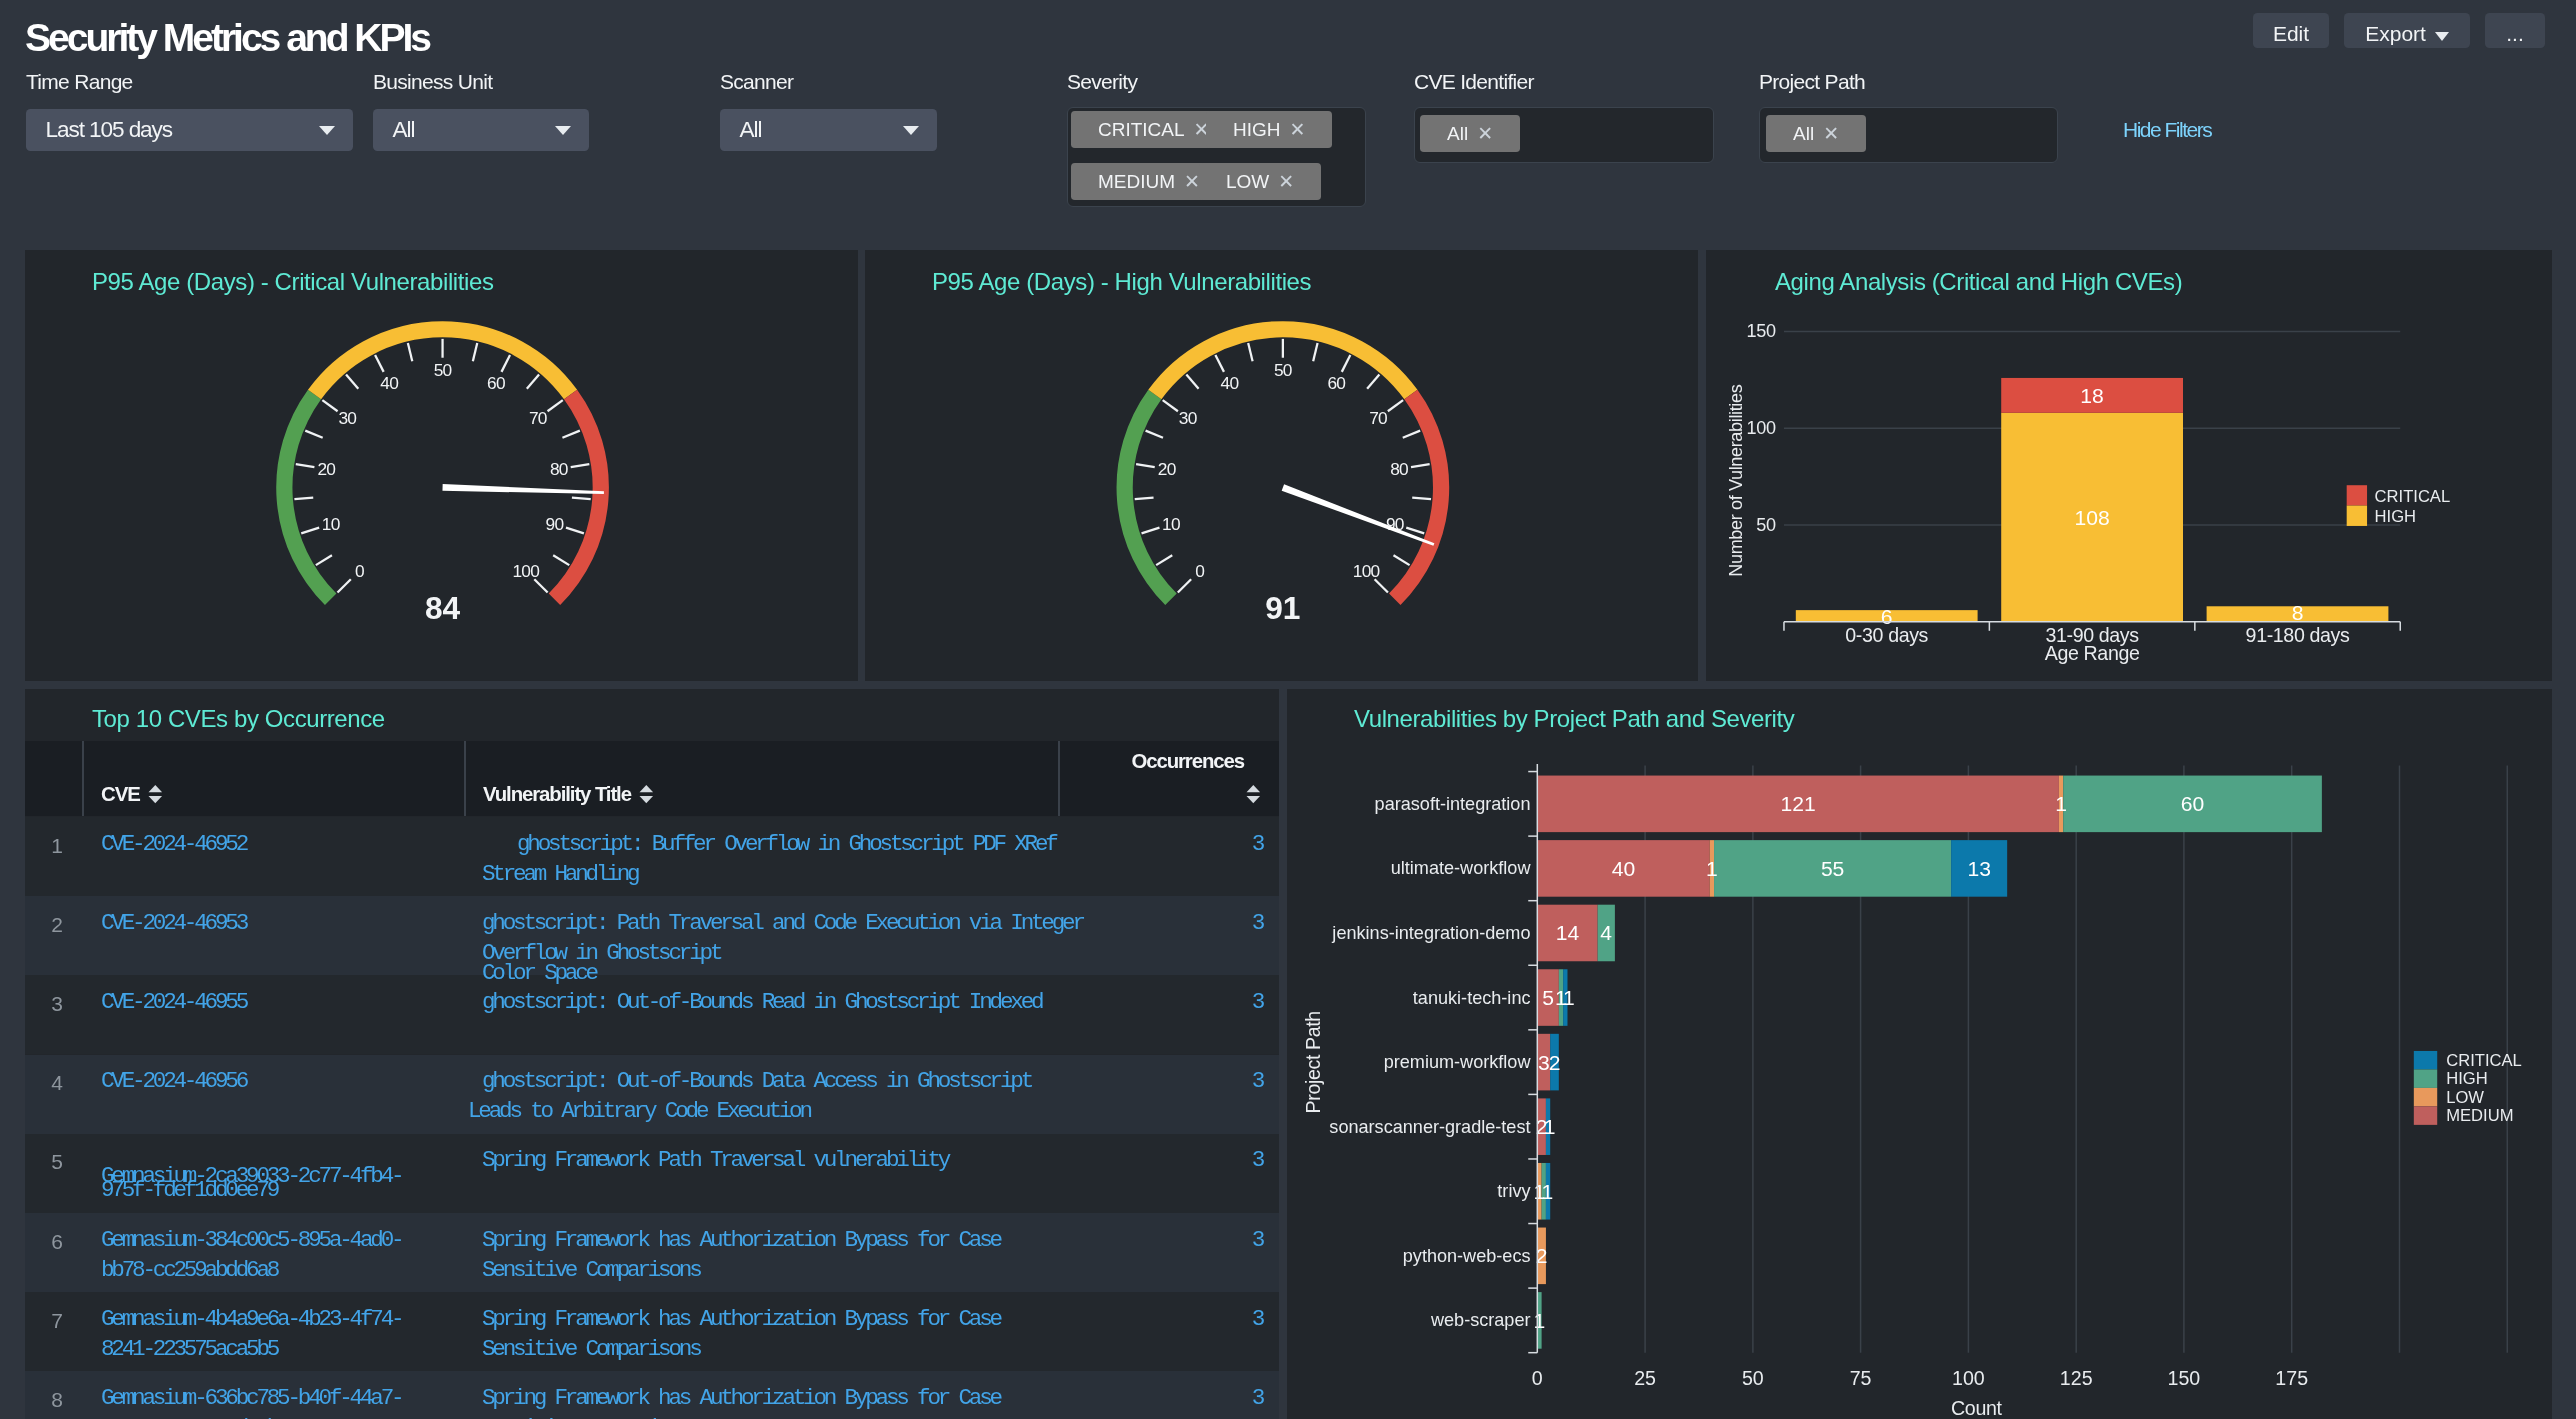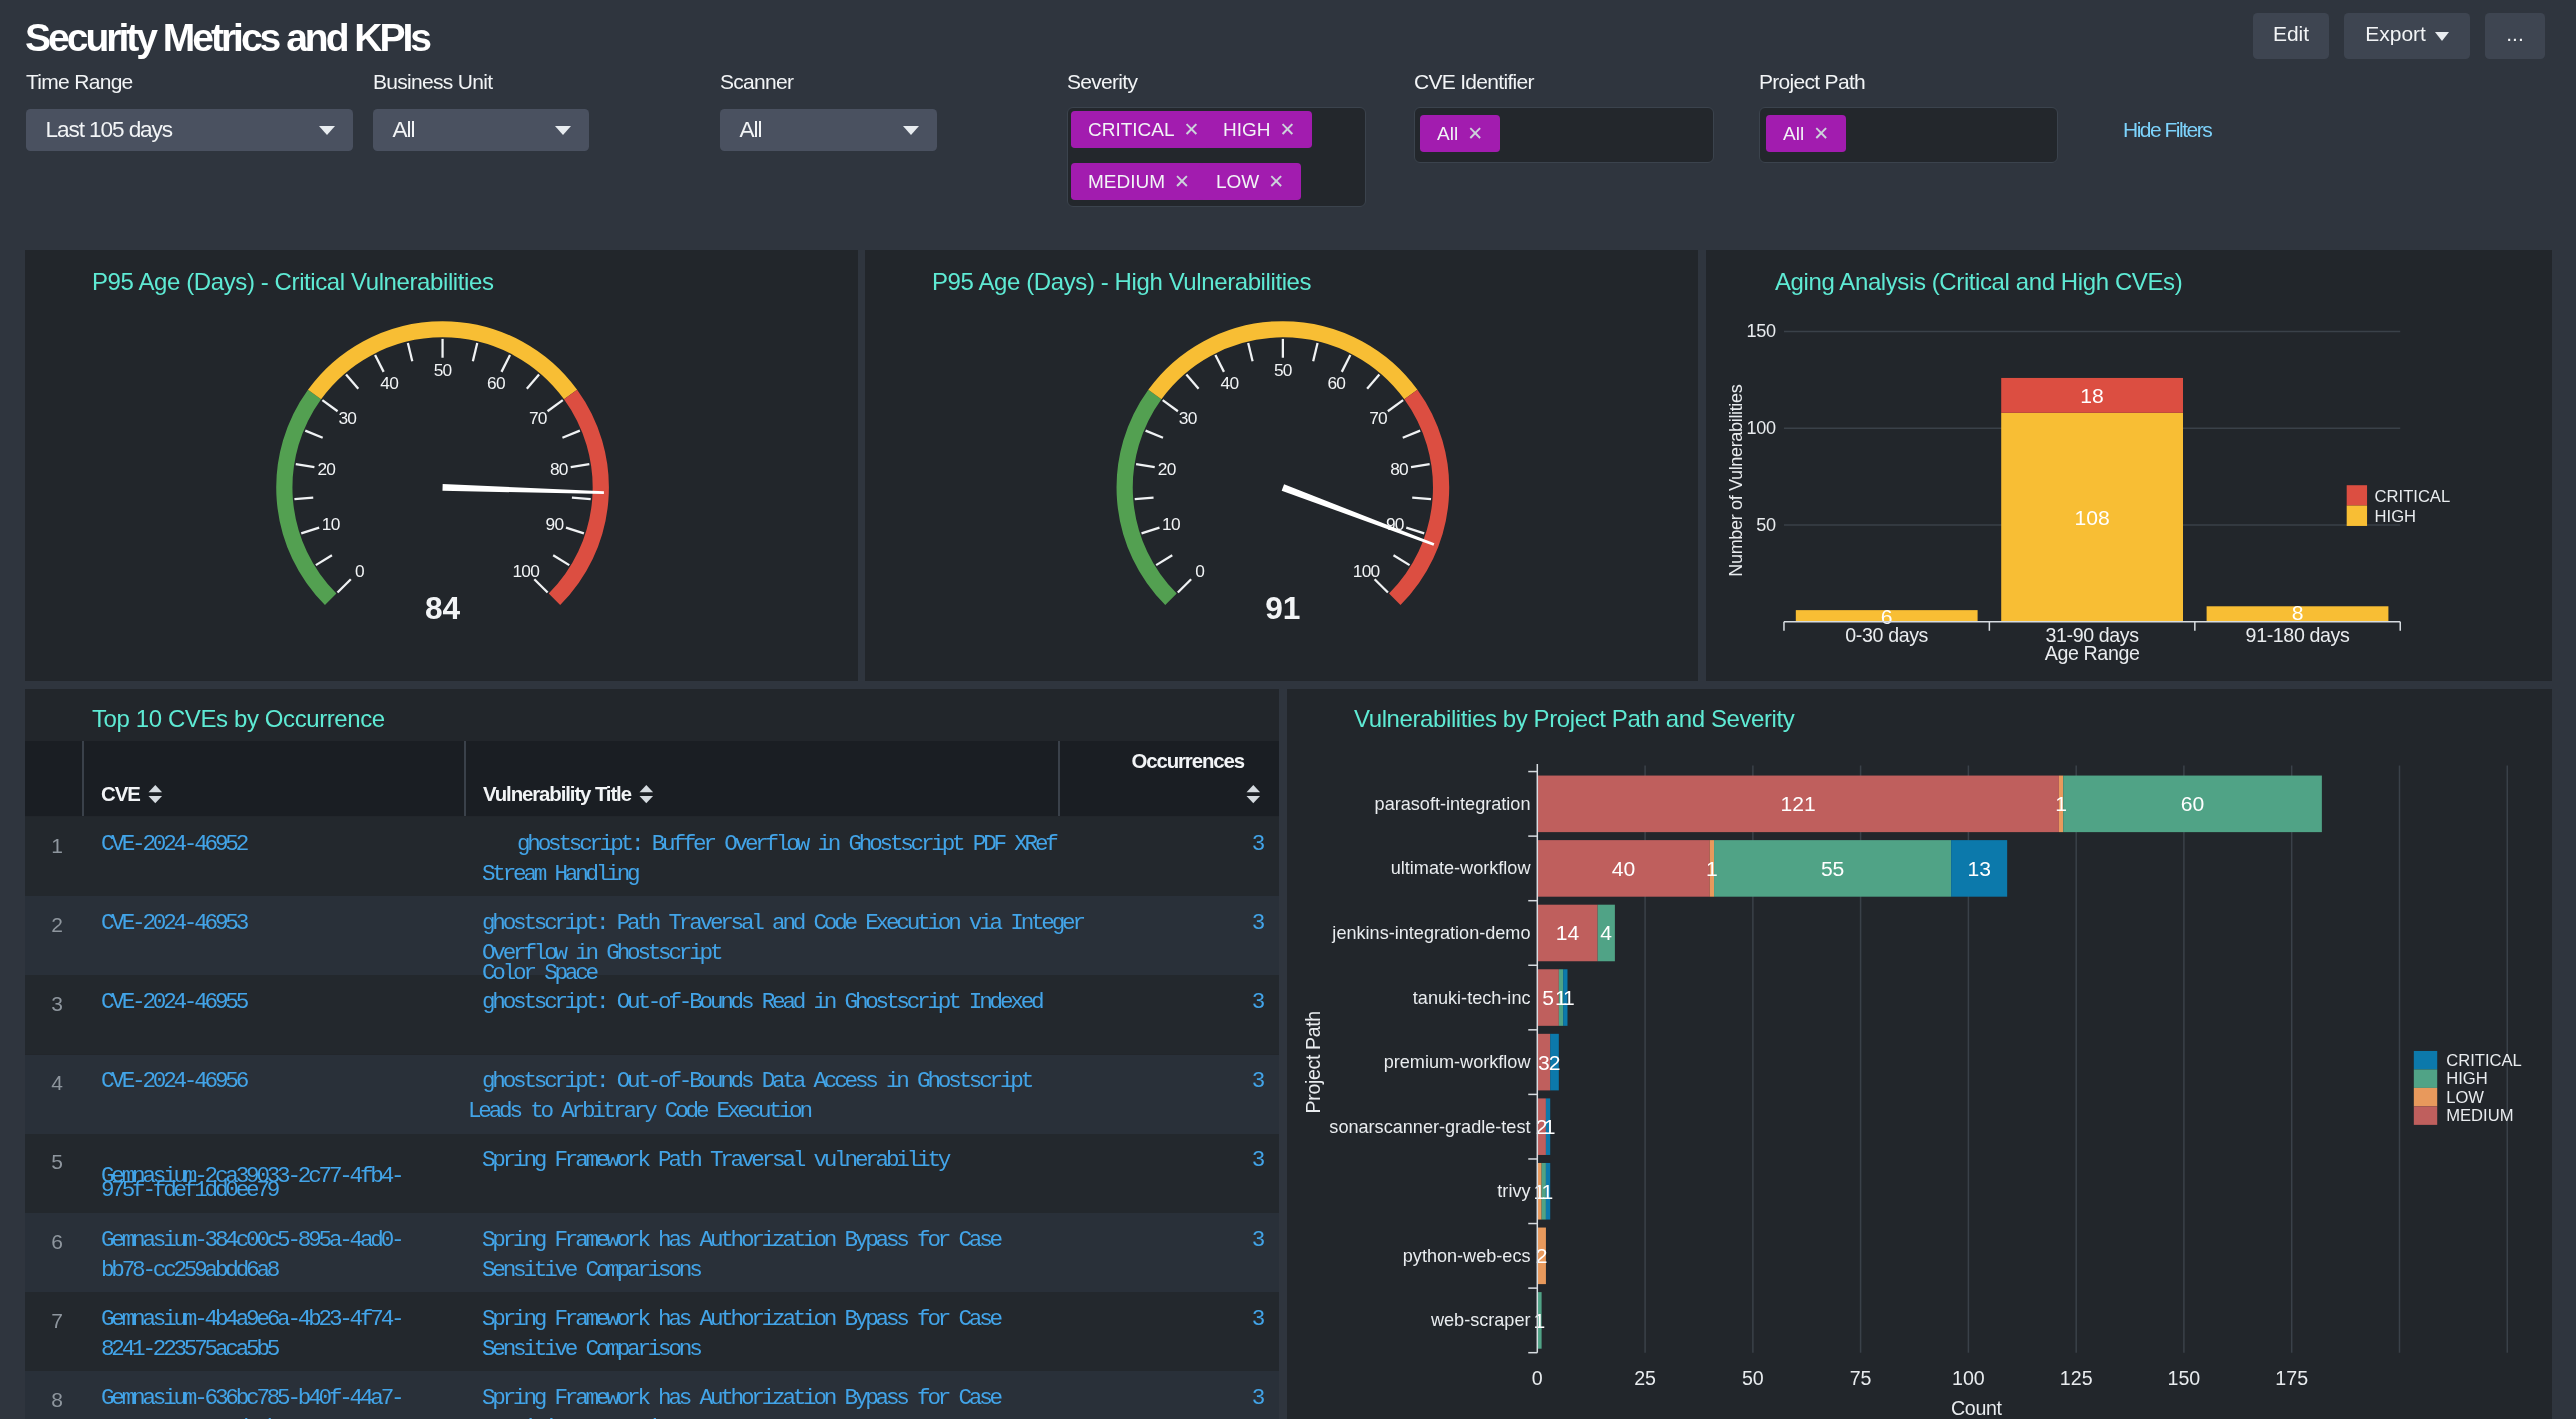--- a/index.html
+++ b/index.html
@@ -4,24 +4,24 @@
 html,body { width:2576px; height:1420px; background:#2f353e; overflow:hidden;
   font-family:"Liberation Sans", sans-serif; }
 .panel { position:absolute; background:#22262b; }
 .ptitle { position:absolute; font-size:24px; letter-spacing:-0.4px; color:#5eead4; font-weight:400; line-height:27px;margin-left:48px; }
 .flabel { position:absolute; font-size:21px; letter-spacing:-0.7px; color:#f2f4f6; font-weight:400; }
 .drop { position:absolute; height:42px; background:#4a5160; border-radius:4.5px;
   color:#f2f4f6; font-size:22.6px; letter-spacing:-1.1px; line-height:42px; padding-left:19.6px; }
 .caret { position:absolute; right:18px; top:16.6px; width:0; height:0;
   border-left:8.3px solid transparent; border-right:8.3px solid transparent;
   border-top:9.8px solid #e8ecf0; }
-.chip { position:absolute; height:37px; background:#a21caf; border-radius:3.8px;
-  color:#f2f4f6; font-size:19px; line-height:37px; padding:0 17px; }
+.chip { position:absolute; height:37px; background:#737373; border-radius:3.8px;
+  color:#f2f4f6; font-size:19px; line-height:37px; padding:0 27px; }
 .chip .x { color:#ccd3da; margin-left:9px; font-size:19px; }
-.btn { position:absolute; height:46px; top:13px; background:#3e4551; border-radius:4.5px;
+.btn { position:absolute; height:35px; top:13px; background:#3e4551; border-radius:4.5px;
   color:#f2f4f6; font-size:21px; text-align:center; line-height:41px; }
 .mono { position:absolute; font-family:"Liberation Mono", monospace; font-size:22.6px;
   letter-spacing:-3.2px; color:#42a4e8; white-space:pre; }
 .rownum { position:absolute; left:25px; width:38px; text-align:right; font-size:21px; color:#8e969e; }
 .hdr { position:absolute; color:#f2f4f6; font-size:20.4px; letter-spacing:-1.1px; font-weight:700; line-height:25px; }
 #chart { position:absolute; left:0; top:0; }
 </style></head>
 <body>
 <div style="position:absolute;left:25px;top:16px;font-size:39px;font-weight:700;letter-spacing:-3px;color:#ffffff;">Security Metrics and KPIs</div>
 

